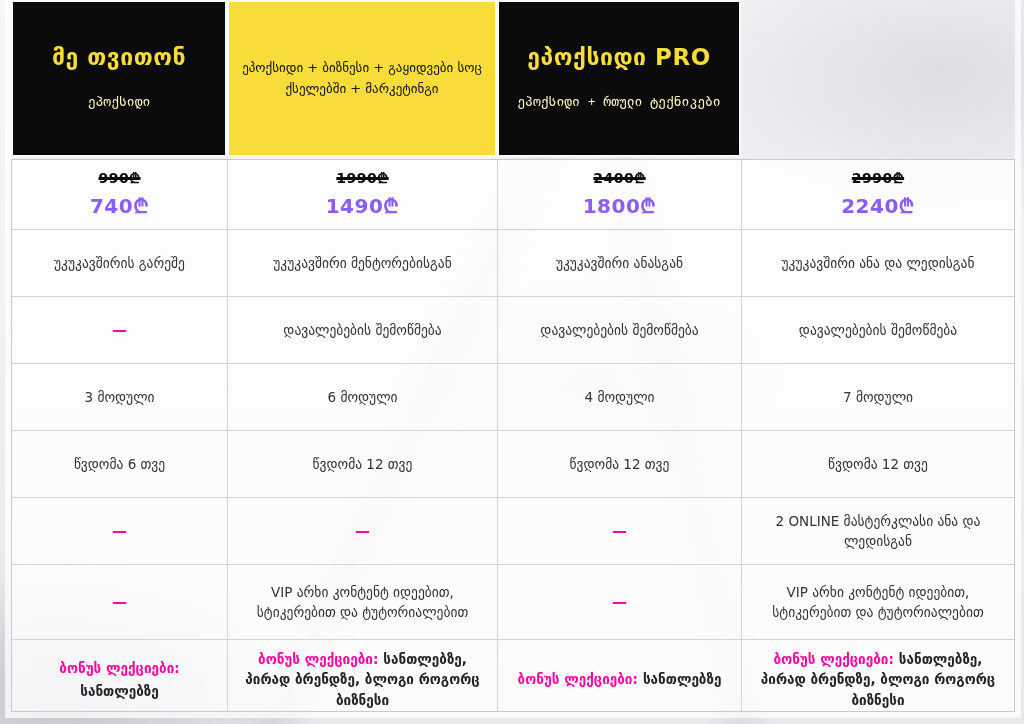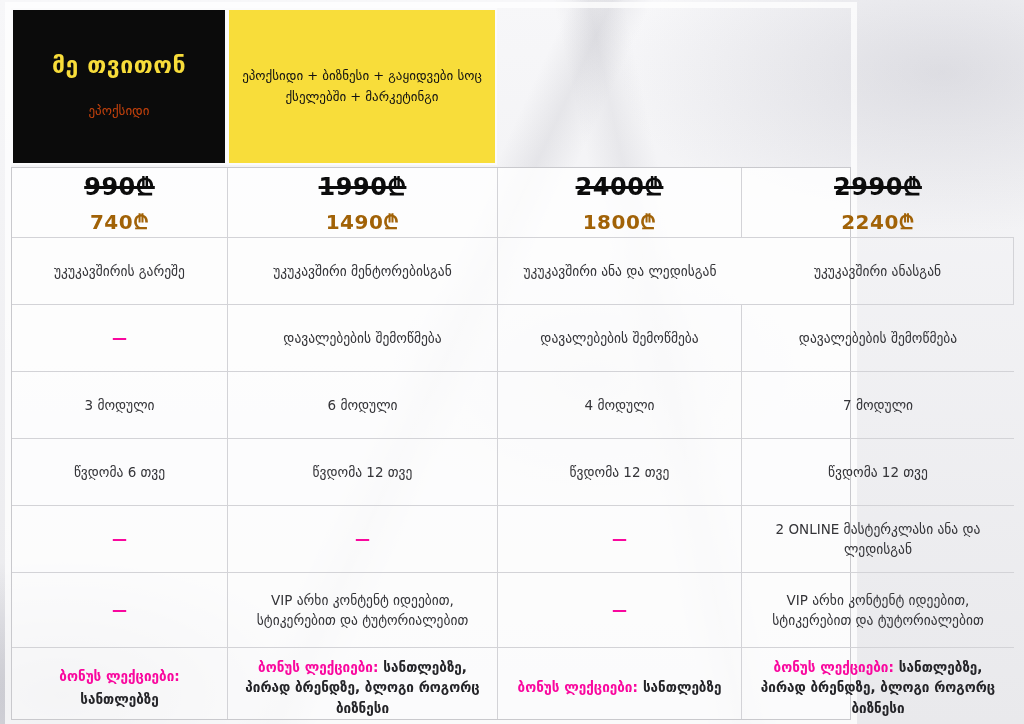--- a/index.html
+++ b/index.html
@@ -9,50 +9,50 @@
     background-color:#efeff1;
     background-image:
       radial-gradient(ellipse 420px 220px at 6% 96%, rgba(135,135,150,.38), transparent 62%),
       radial-gradient(ellipse 520px 260px at 92% 10%, rgba(150,150,165,.26), transparent 62%),
       radial-gradient(ellipse 340px 220px at 58% 52%, rgba(160,160,175,.16), transparent 60%),
       linear-gradient(115deg, transparent 42%, rgba(120,120,135,.12) 45%, transparent 48%),
       linear-gradient(78deg, transparent 60%, rgba(120,120,135,.10) 63%, transparent 66%),
       linear-gradient(180deg,#f7f7f9,#e9e9ec);
     position:relative;
   }
-  .table{ position:absolute; left:11px; top:8px; width:840px; box-shadow:0 0 0 6px rgba(255,255,255,.75); background:transparent; }
+  .table{ position:absolute; left:11px; top:0; width:1004px; box-shadow:0 0 0 6px rgba(255,255,255,.75); background:transparent; }
   .header-row,.body-grid{ display:grid; grid-template-columns:216px 270px 244px 272px; }
   .header-row{ height:157px; }
   .header-cell{
     border:2px solid #fbfbfc;
     display:flex; flex-direction:column; align-items:center; justify-content:center;
     text-align:center; padding:10px 10px; gap:22px;
   }
   .header-cell.dark{ background:#0b0b0b; }
   .header-cell.dark .plan-title{ color:#f8dd3a; }
-  .header-cell.dark .plan-subtitle{ color:#c2410c; }
+  .header-cell.dark .plan-subtitle{ color:#fef9c3;font-family:Liberation Mono, monospace; }
   .header-cell.yellow{ background:#f8dd3a; }
   .header-cell.yellow .plan-title,.header-cell.yellow .plan-subtitle{ color:#131313; }
   .plan-title{ font-size:23px; font-weight:bold; letter-spacing:.5px; line-height:1.15; }
   .plan-subtitle{ font-size:13px; line-height:1.55; font-weight:500; padding:0 2px; }
   .body-grid{
     margin-top:2px;
     background:rgba(255,255,255,.82);
     border:1px solid #c9c9cd;
     grid-template-rows:70px 67px 67px 67px 67px 67px 75px 71px;
   }
   .cell{
     display:flex; flex-direction:column; align-items:center; justify-content:center;
     text-align:center; padding:6px 16px; font-size:13.5px; color:#343438;
     border-right:1px solid #d3d3d7; border-bottom:1px solid #d3d3d7; line-height:1.5;
   }
   .cell.col-last{ border-right:none; }
   .cell.row-last{ border-bottom:none; }
-  .price-old{ text-decoration:line-through; text-decoration-thickness:3px; font-weight:bold; font-size:24px; color:#0c0c0c; letter-spacing:.5px; }
-  .price-new{ color:#a16207; font-weight:bold; font-size:20px; letter-spacing:.5px; margin-top:2px; }
+  .price-old{ text-decoration:line-through; text-decoration-thickness:3px; font-weight:bold; font-size:14px; color:#0c0c0c; letter-spacing:.5px; }
+  .price-new{ color:#8b5cf6; font-weight:bold; font-size:20px; letter-spacing:.5px; margin-top:2px; }
   .dash-cell{ color:#f9079e; font-weight:bold; font-size:15px; }
   .bonus-cell{ display:block; padding-top:14px; font-weight:bold; font-size:13.5px; color:#242428; }
   .bonus-cell .inner{ display:flex; align-items:center; justify-content:center; height:100%; }
   .bonus-wrap{ width:100%; }
   .bonus-label{ color:#f9079e; }
   .bonus-text{ color:#242428; margin-left:5px; }
   .stacked .bonus-label{ display:block; margin-bottom:3px; }
   .stacked .bonus-text{ margin-left:0; }
 </style>
 </head>
@@ -60,20 +60,24 @@
 
 <div class="table">
 
   <div class="header-row">
     <div class="header-cell dark">
       <div class="plan-title">მე თვითონ</div>
       <div class="plan-subtitle">ეპოქსიდი</div>
     </div>
     <div class="header-cell yellow">
       <div class="plan-subtitle">ეპოქსიდი + ბიზნესი + გაყიდვები სოც ქსელებში + მარკეტინგი</div>
+    </div>
+    <div class="header-cell dark">
+      <div class="plan-title">ეპოქსიდი PRO</div>
+      <div class="plan-subtitle">ეპოქსიდი + რთული ტექნიკები</div>
     </div>
   </div>
 
   <div class="body-grid">
 
     <div class="cell">
       <div class="price-old">990₾</div>
       <div class="price-new">740₾</div>
     </div>
     <div class="cell">
@@ -84,22 +88,22 @@
       <div class="price-old">2400₾</div>
       <div class="price-new">1800₾</div>
     </div>
     <div class="cell col-last">
       <div class="price-old">2990₾</div>
       <div class="price-new">2240₾</div>
     </div>
 
     <div class="cell">უკუკავშირის გარეშე</div>
     <div class="cell">უკუკავშირი მენტორებისგან</div>
+    <div class="cell">უკუკავშირი ანასგან</div>
     <div class="cell col-last">უკუკავშირი ანა და ლედისგან</div>
-    <div class="cell">უკუკავშირი ანასგან</div>
 
     <div class="cell dash-cell">—</div>
     <div class="cell">დავალებების შემოწმება</div>
     <div class="cell">დავალებების შემოწმება</div>
     <div class="cell col-last">დავალებების შემოწმება</div>
 
     <div class="cell">3 მოდული</div>
     <div class="cell">6 მოდული</div>
     <div class="cell">4 მოდული</div>
     <div class="cell col-last">7 მოდული</div>

